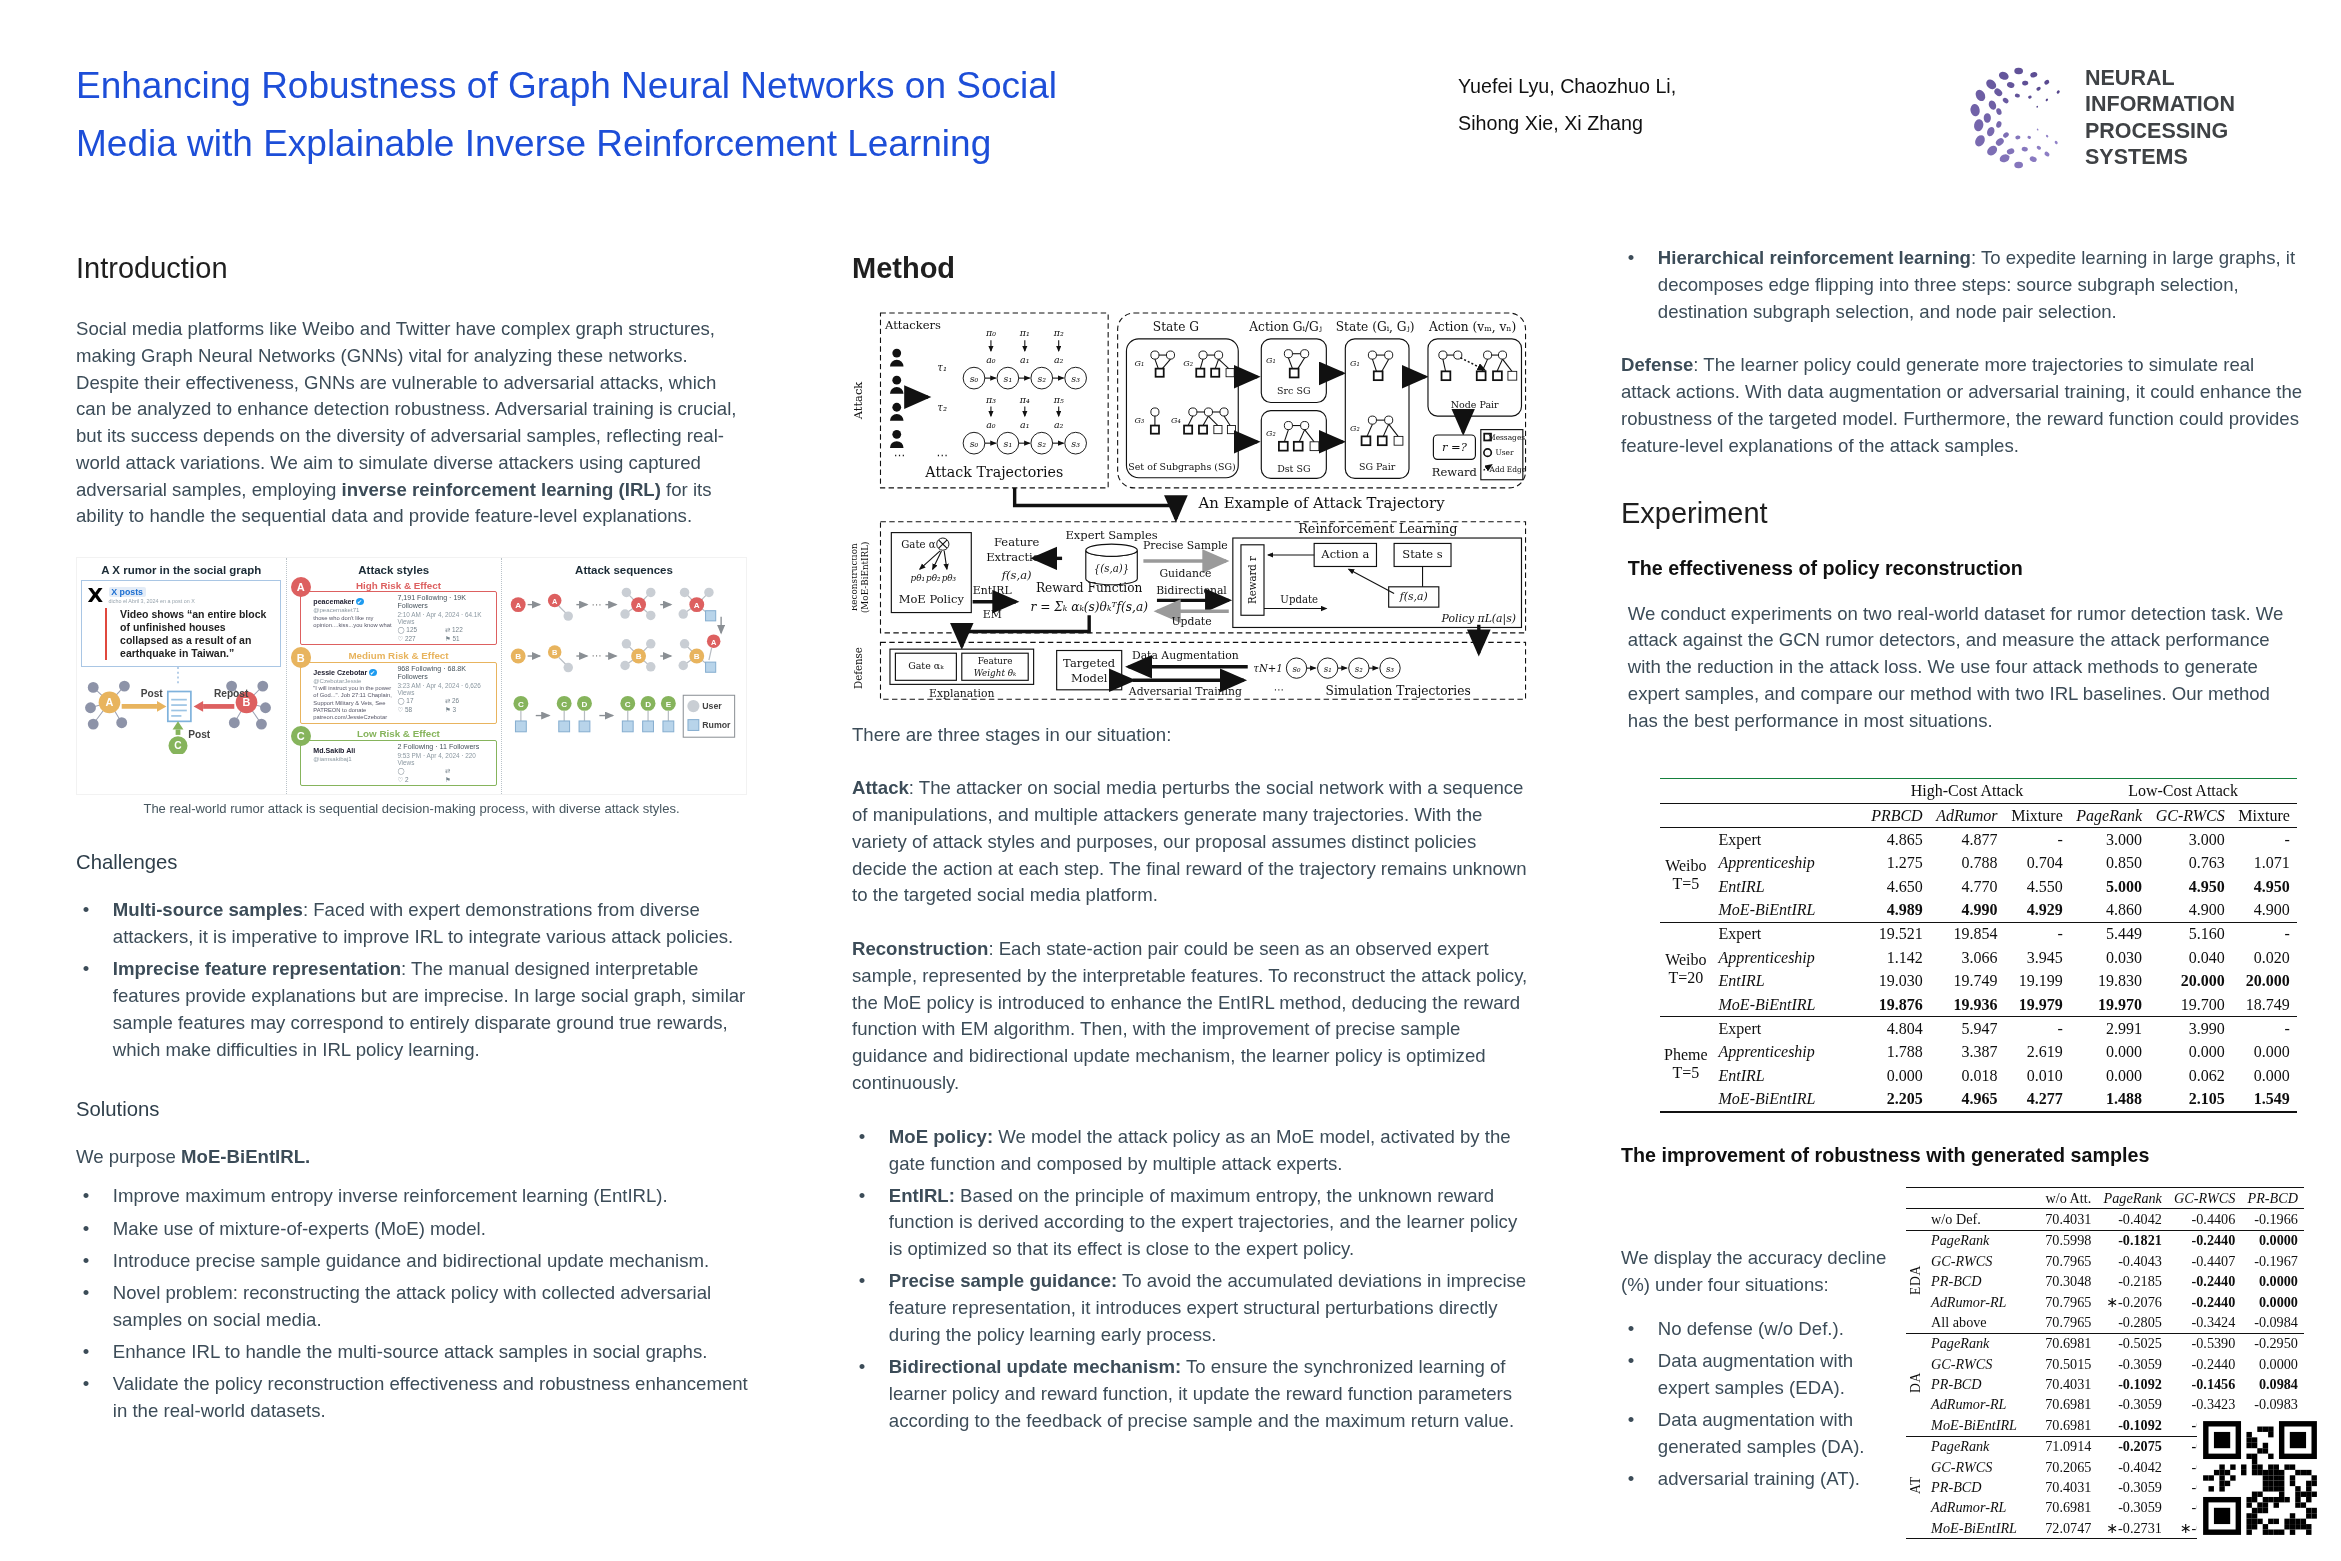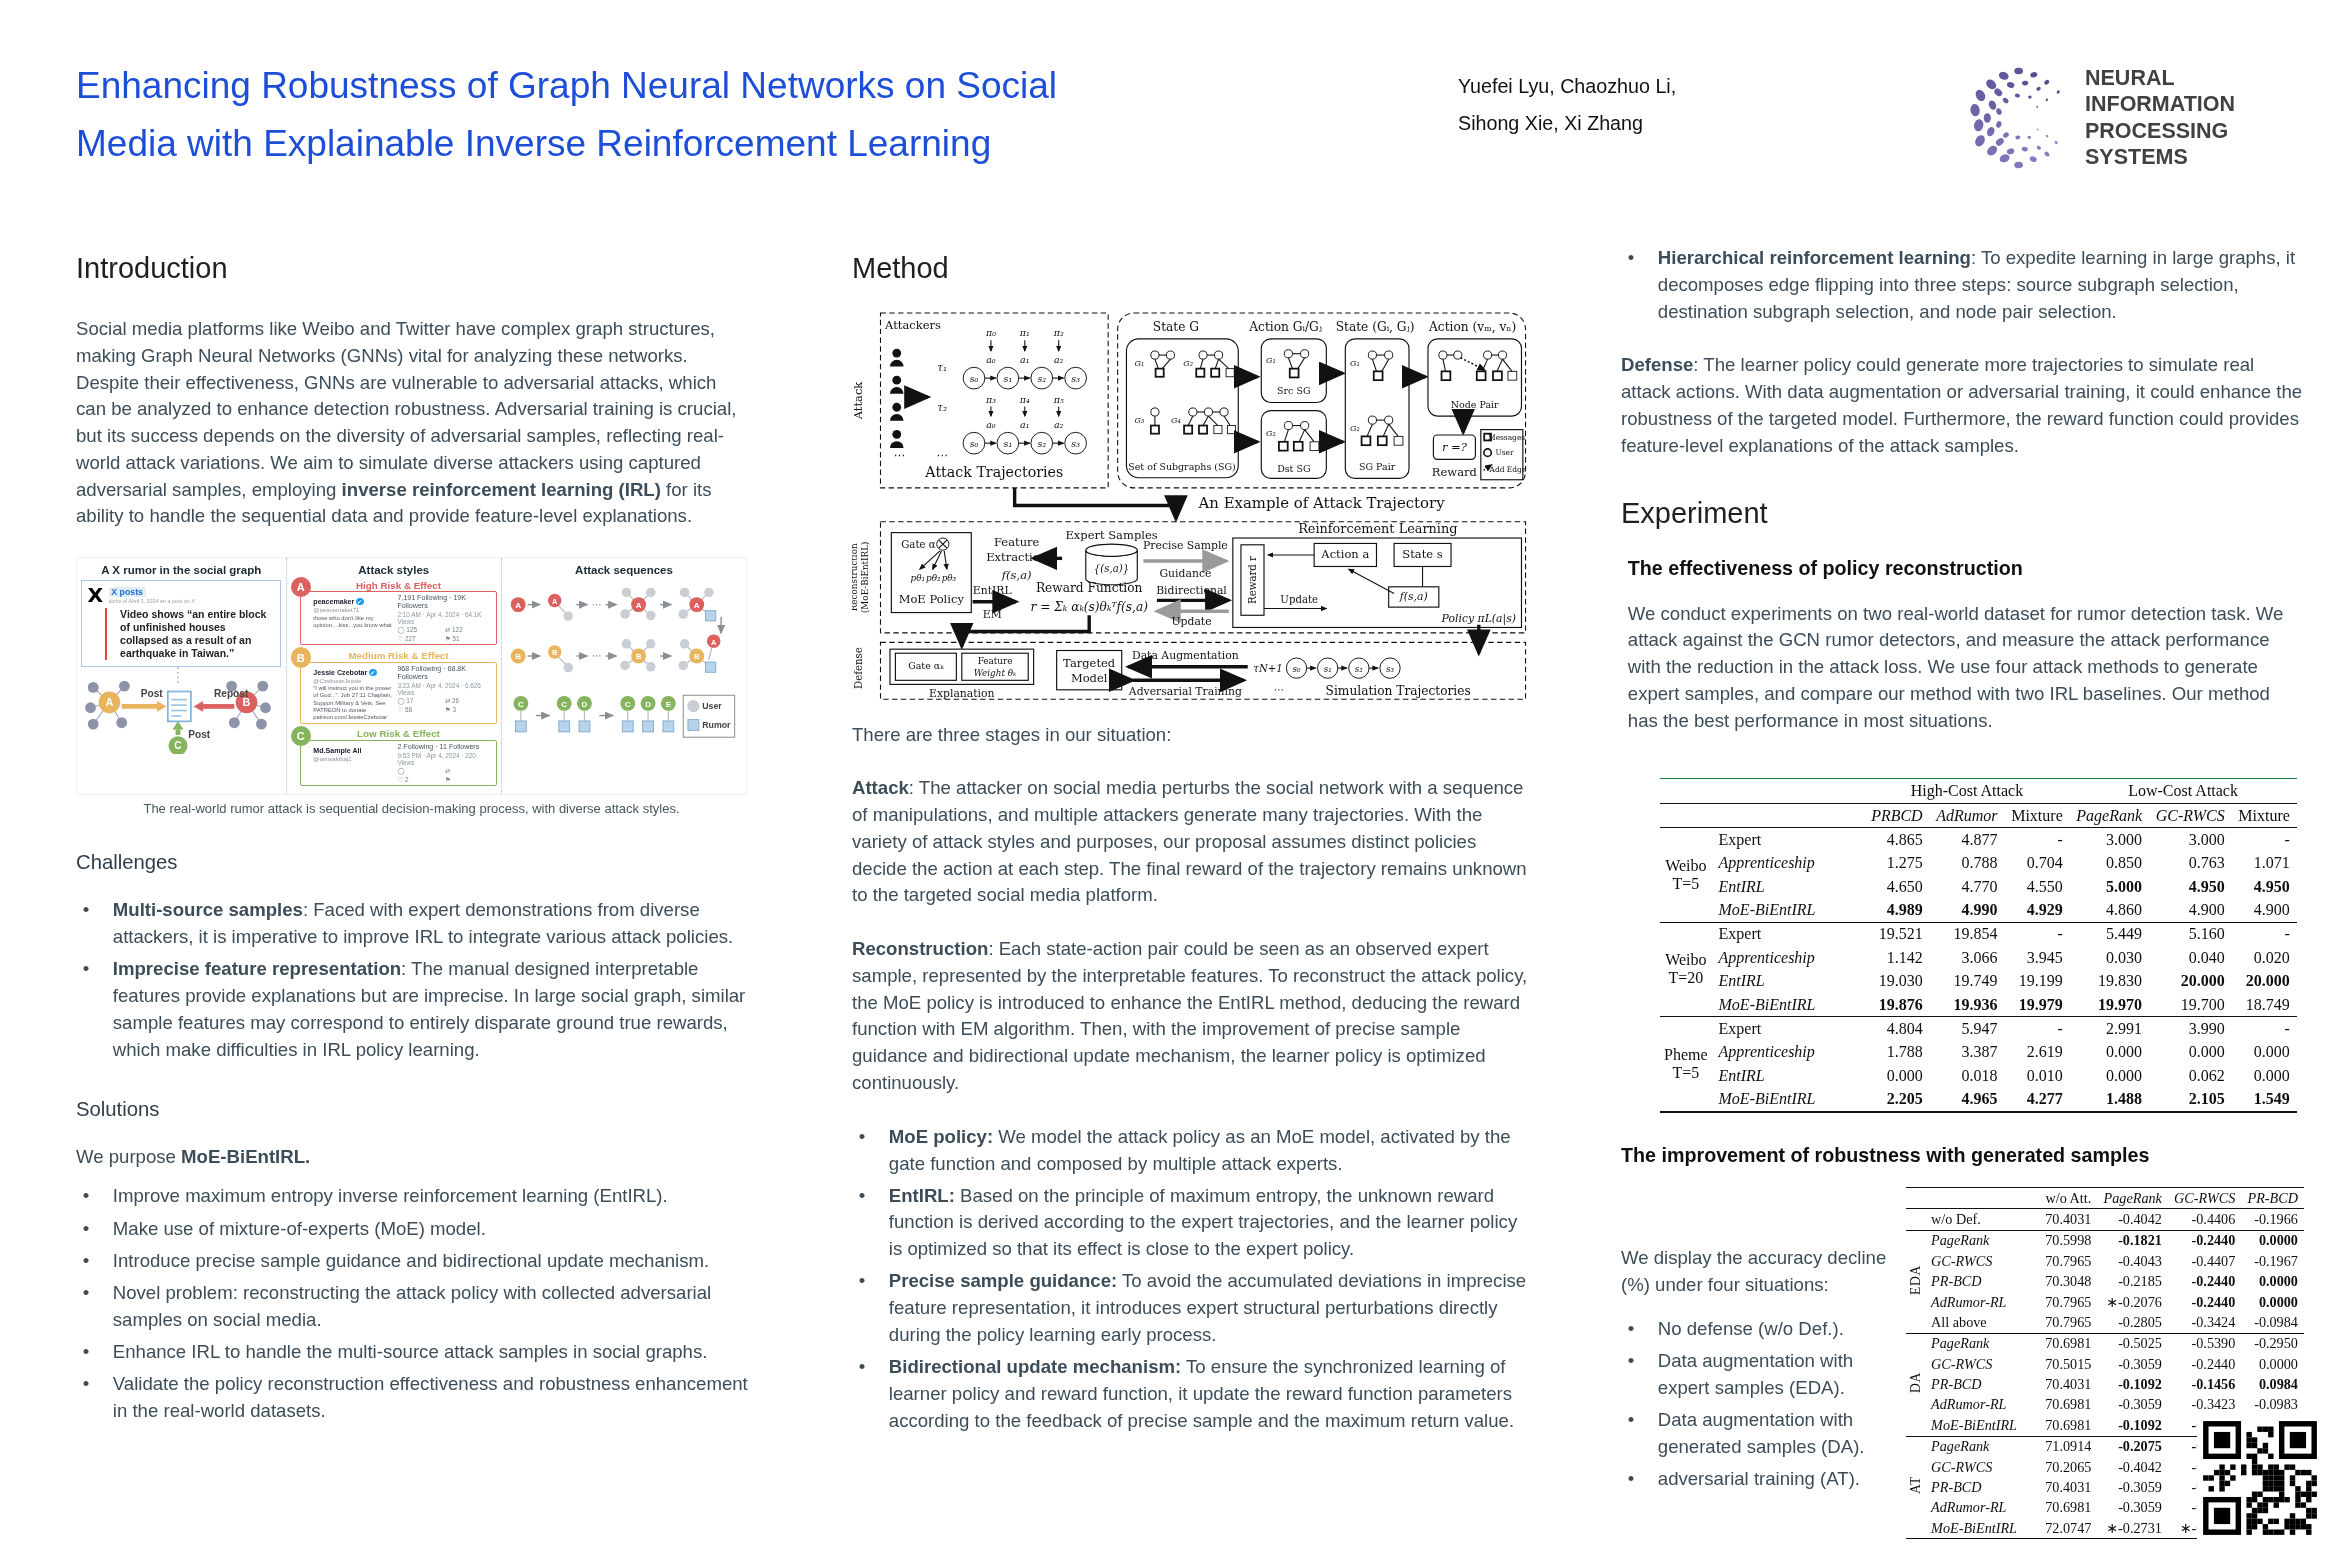--- a/index.html
+++ b/index.html
@@ -277,21 +277,21 @@
                       <span><span>♡</span> 58</span>
                       <span><span>⚑</span> 3</span>
                     </div>
                   </div>
                 </div>
               </div>
               <div class="ac">
                 <div class="badge" style="background:#86b45c">C</div>
                 <div class="risk" style="color:#86b45c">Low Risk &amp; Effect</div>
                 <div class="box" style="border-color:#86b45c">
-                  <div class="lcol"><span class="nm">Md.Sample Ali</span><div class="hd">@iamsakibaj1</div><div class="tw"></div></div>
+                  <div class="lcol"><span class="nm">Md.Sakib Ali</span><div class="hd">@iamsakibaj1</div><div class="tw"></div></div>
                   <div class="rcol">
                     <div class="fs">2 Following · 11 Followers</div>
                     <div class="mt">9:53 PM · Apr 4, 2024 · 220 Views</div>
                     <div class="eng">
                       <span><span>◯</span> </span>
                       <span><span>⇄</span> </span>
                       <span><span>♡</span> 2</span>
                       <span><span>⚑</span> </span>
                     </div>
                   </div>
@@ -480,21 +480,21 @@
         <span class="dot">•</span>
         <span class="btxt">Enhance IRL to handle the multi-source attack samples in social graphs.</span>
       </div>
     <div class="bullet">
         <span class="dot">•</span>
         <span class="btxt">Validate the policy reconstruction effectiveness and robustness enhancement in the real-world datasets.</span>
       </div>
   </div>
 
   <div id="col2" class="col">
-    <h2 class="sec" style="margin-bottom:24px;">Method</h2>
+    <h2 class="sec" style="margin-bottom:24px;font-weight:bold;">Method</h2>
 
     <div id="diagram">
     <svg width="679" height="393" viewBox="0 0 1002 580">
       <defs>
         <marker id="mA" markerWidth="9" markerHeight="9" refX="7" refY="3.5" orient="auto">
               <path d="M0,0 L8,3.5 L0,7 Z" fill="#111"></path>
             </marker>
         <marker id="mG" markerWidth="9" markerHeight="9" refX="7" refY="3.5" orient="auto">
               <path d="M0,0 L8,3.5 L0,7 Z" fill="#9a9a9a"></path>
             </marker>

